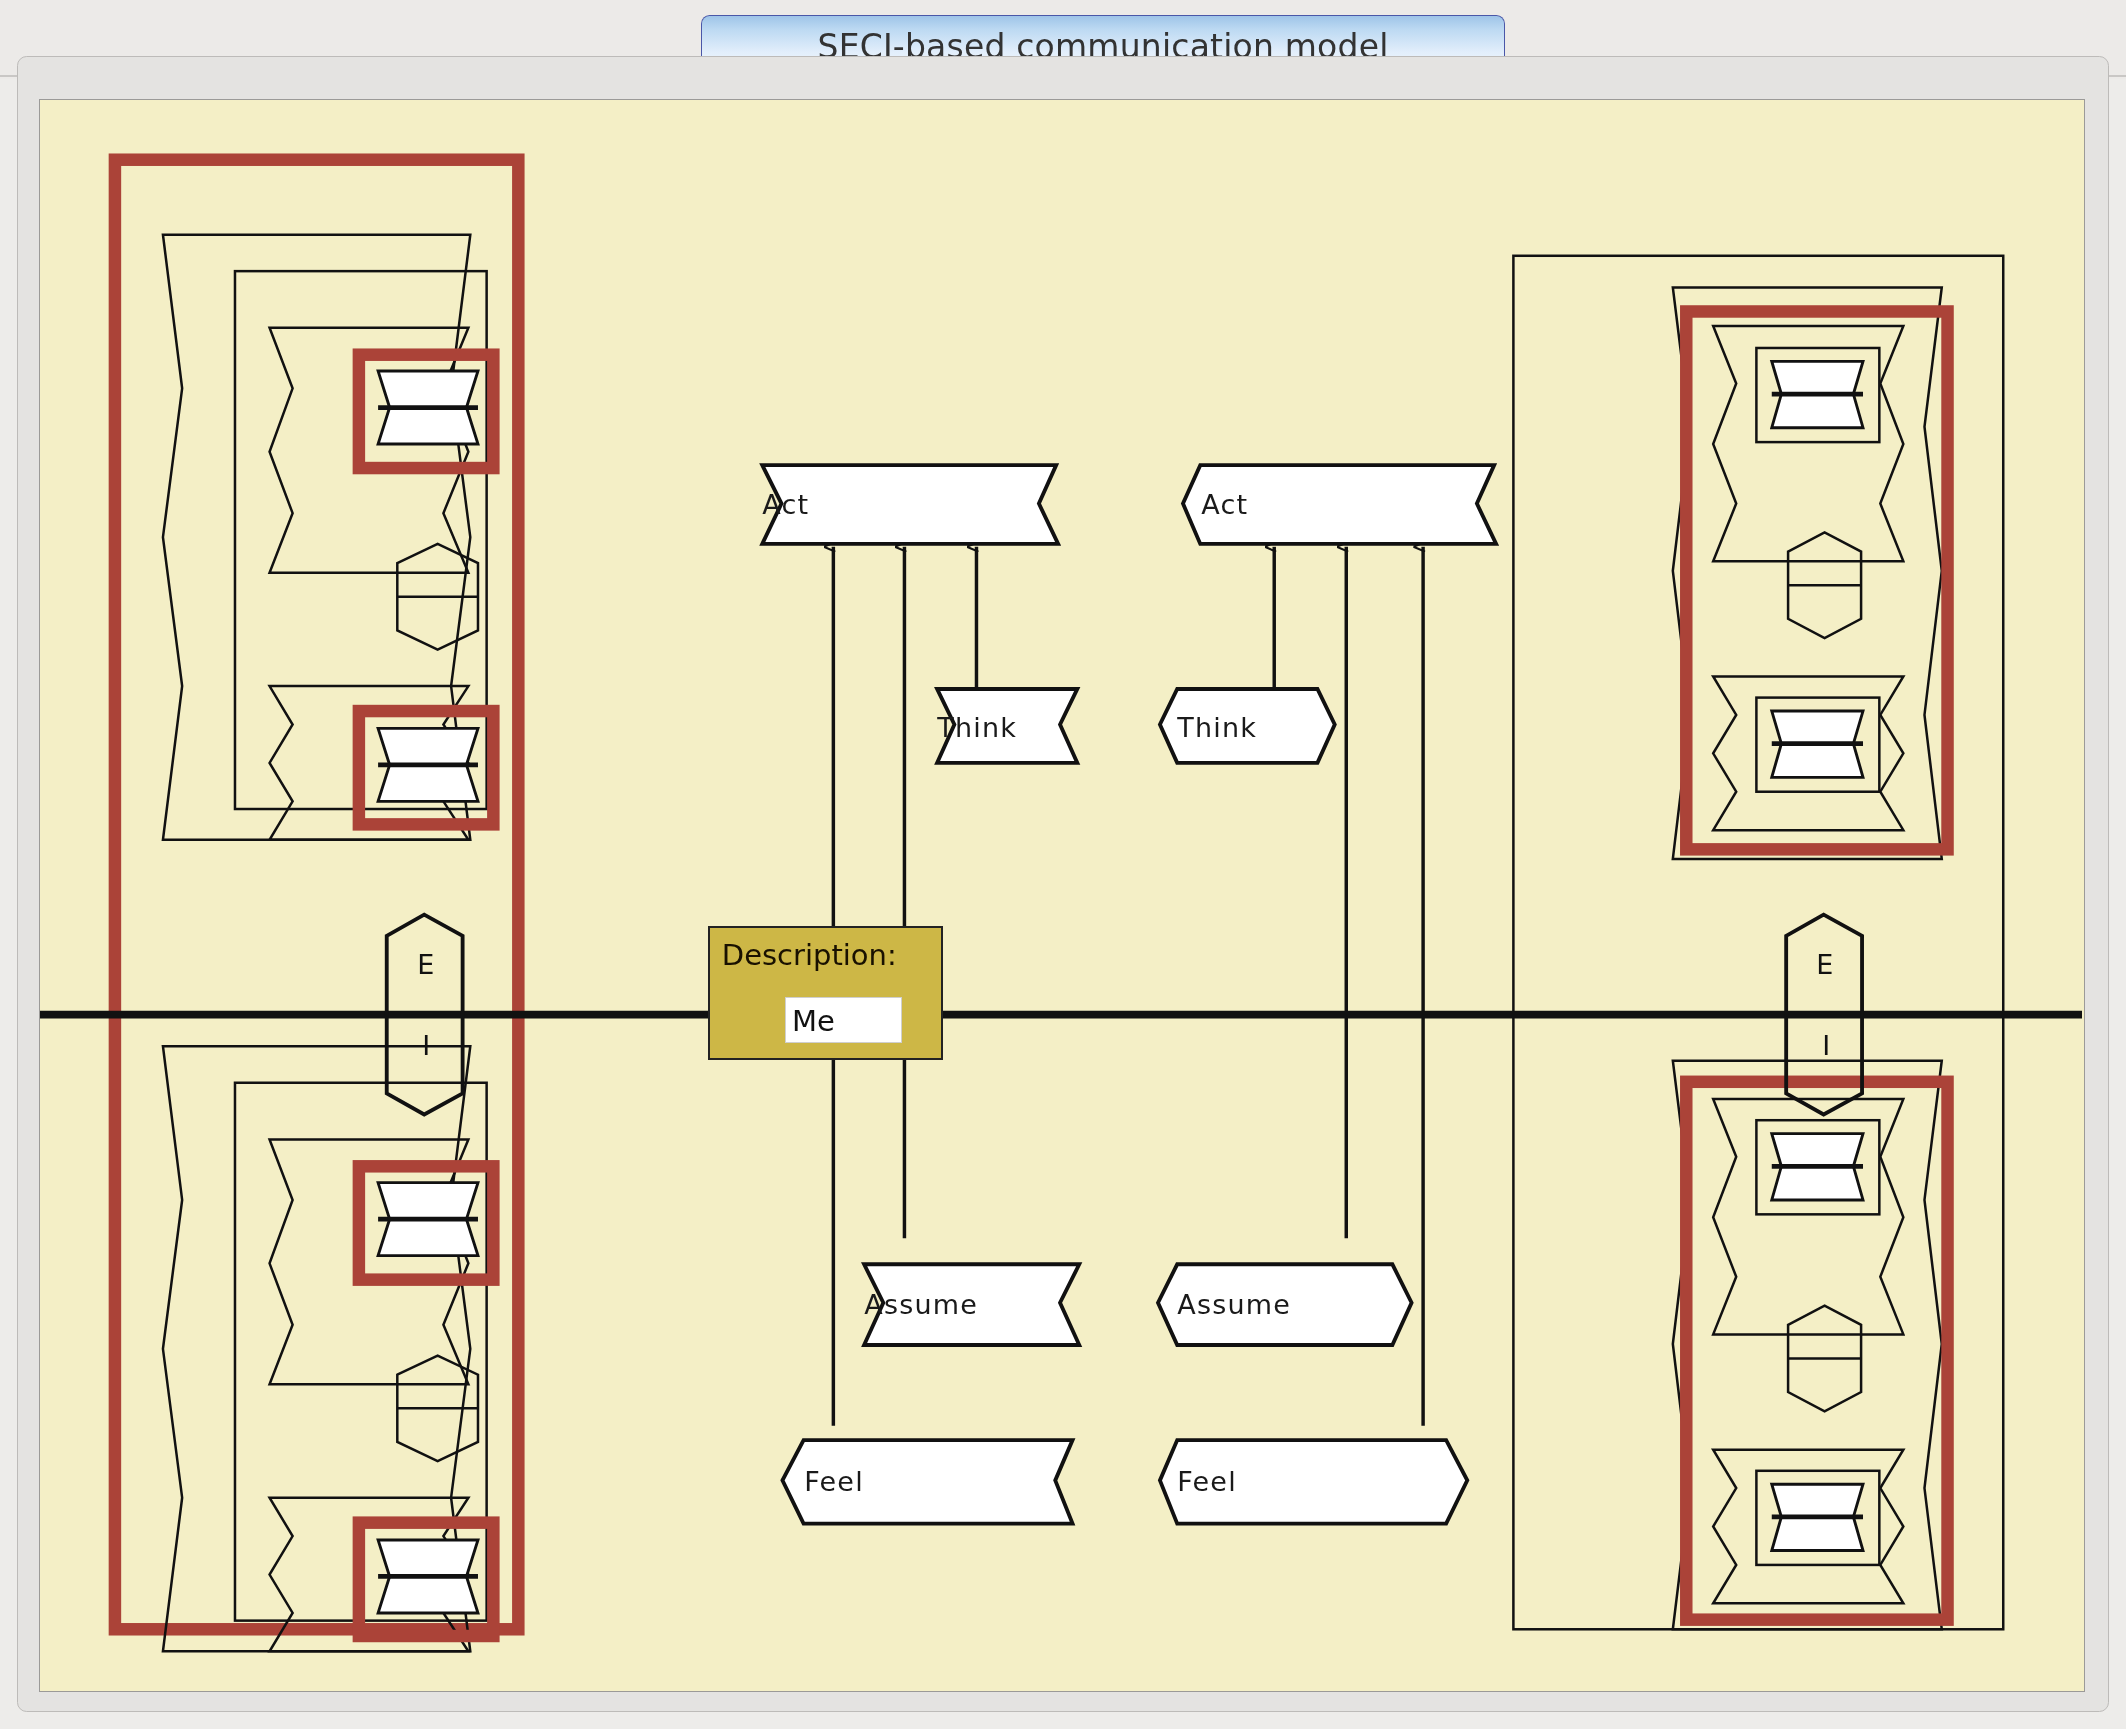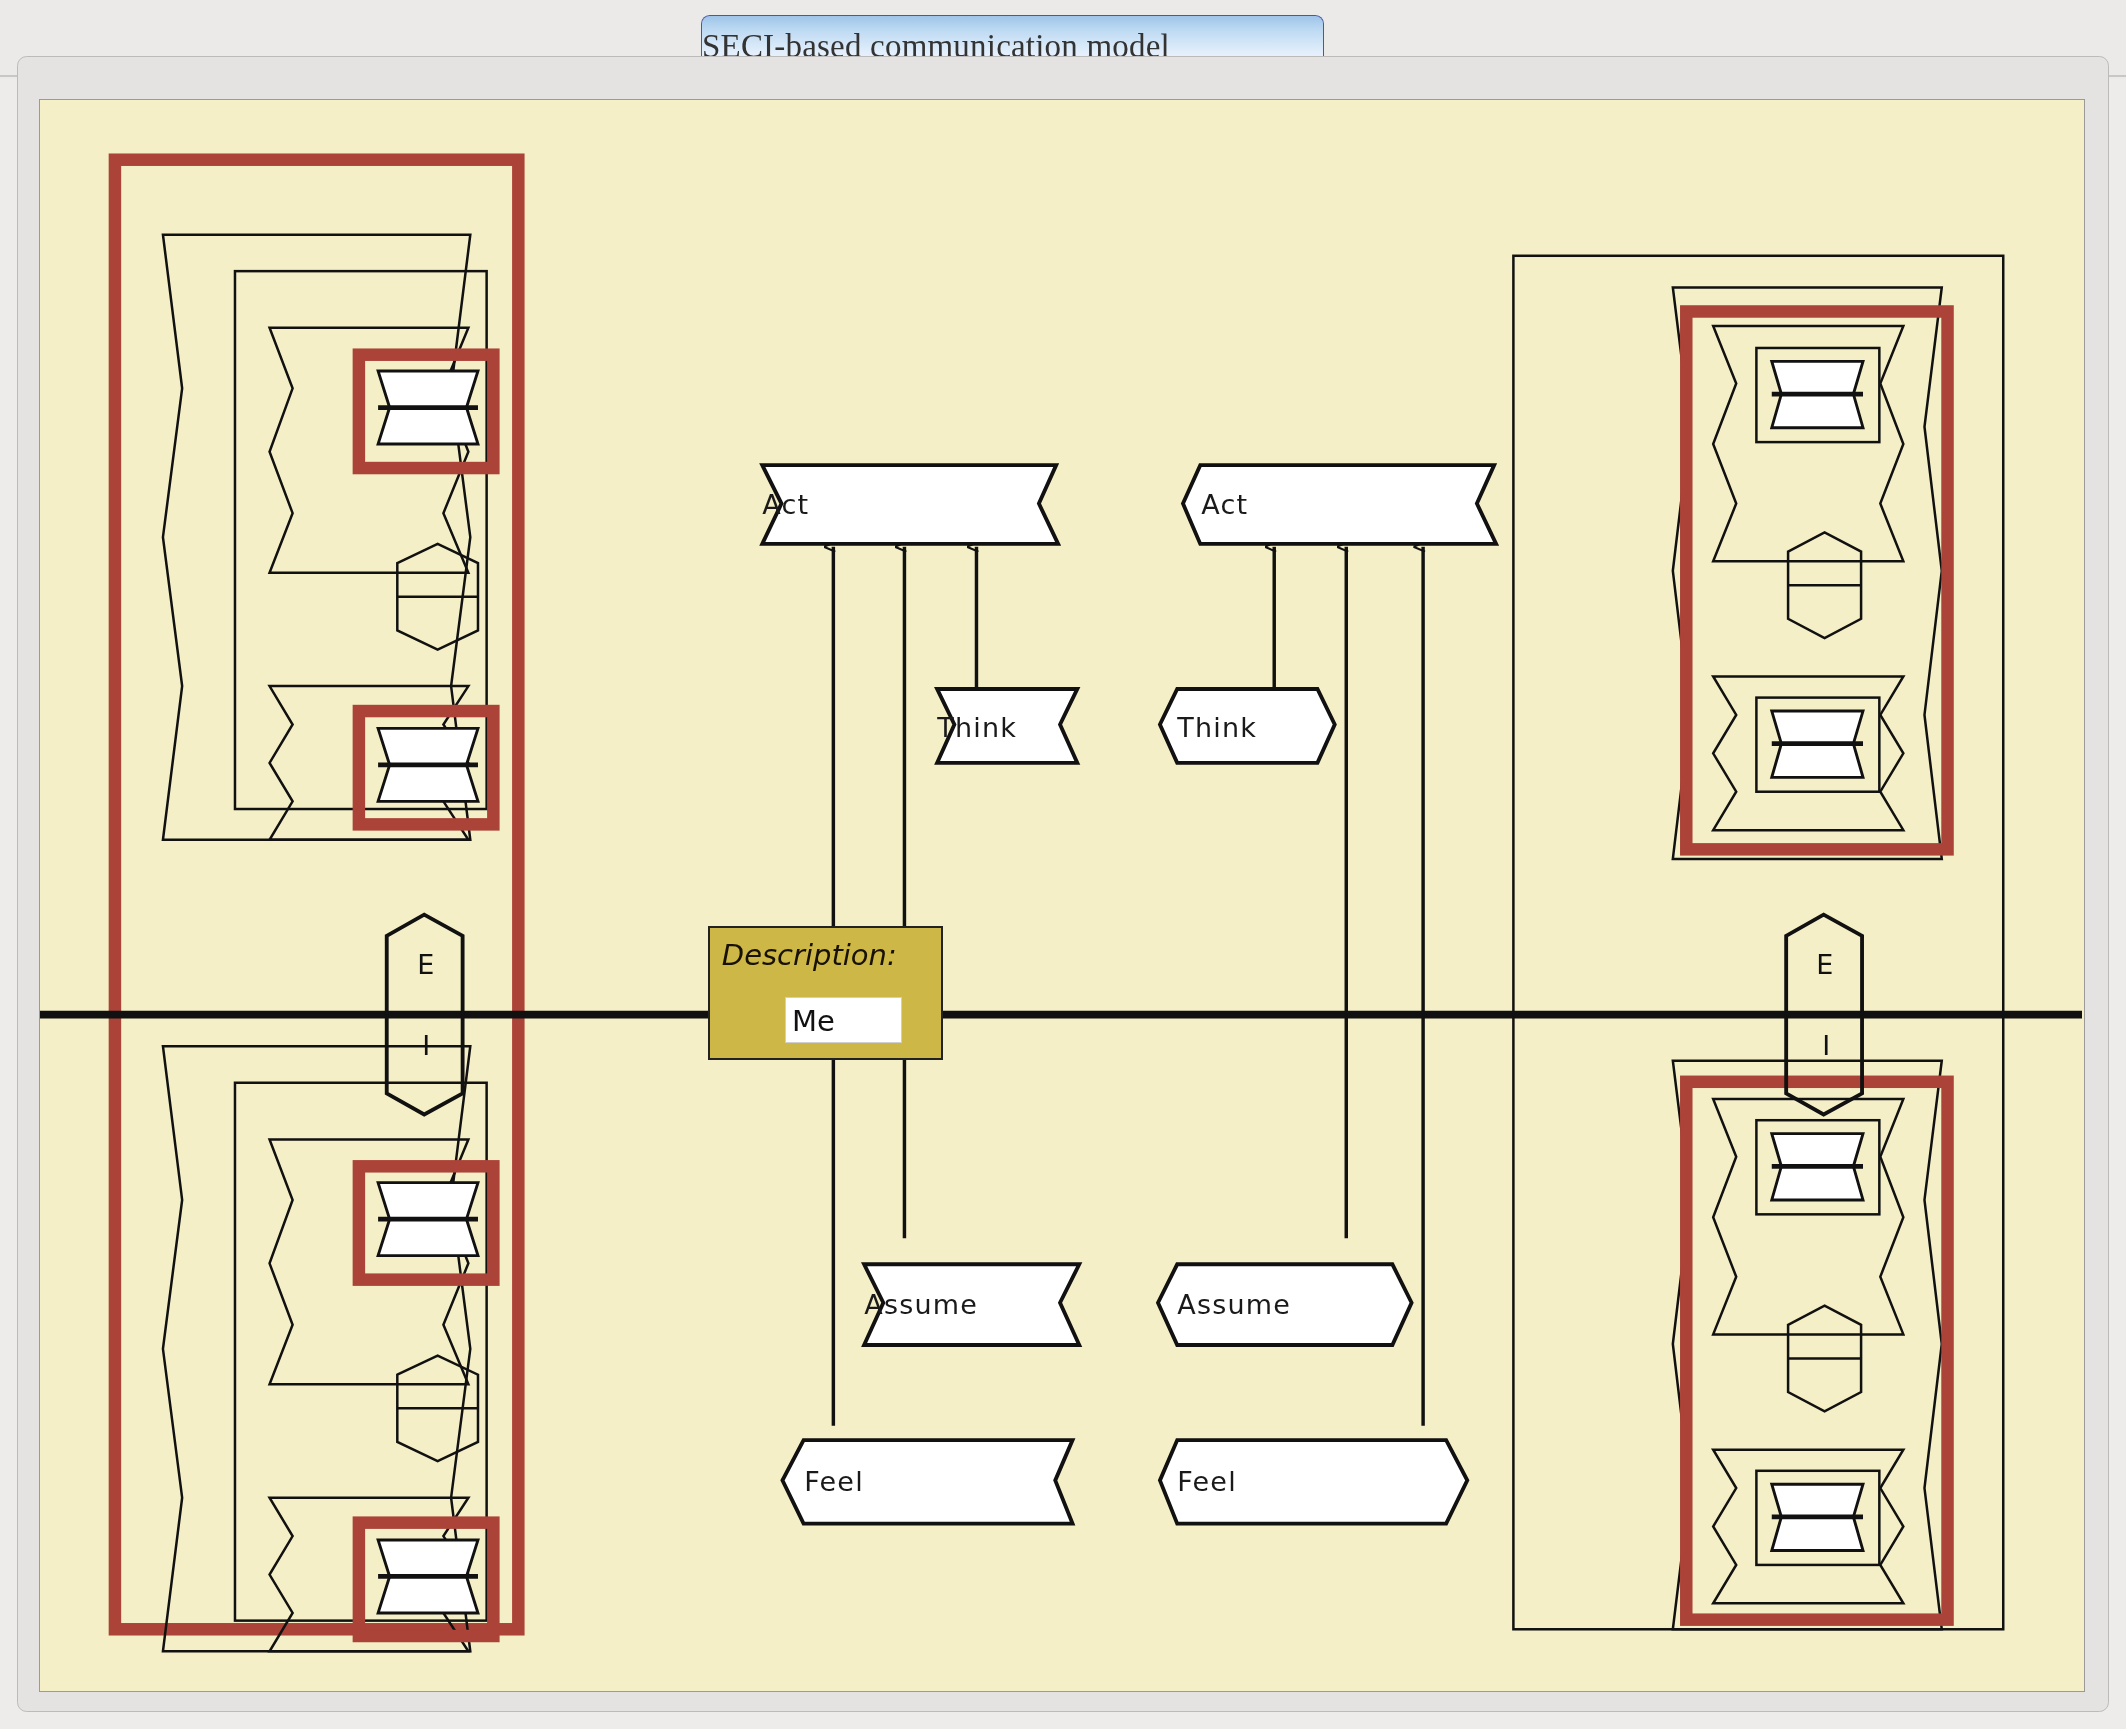--- a/index.html
+++ b/index.html
@@ -3,26 +3,26 @@
 <meta charset="utf-8">
 <style>
   html,body{margin:0;padding:0;background:#eceaea;}
   body{font-family:"DejaVu Sans","Liberation Sans",sans-serif;}
   #root{position:relative;width:2127px;height:1729px;background:#edecea;overflow:hidden;}
 
   
   #tabstrip{position:absolute;left:0;top:0;width:2127px;height:79px;background:#eceae8;}
   #tabstrip .strip-line{position:absolute;left:0;top:75px;width:2127px;height:1.9px;background:#c9c7c5;}
   #tab{
-    position:absolute;left:701px;top:15.4px;width:623px;height:61px;
+    position:absolute;left:701px;top:15.4px;width:804px;height:61px;
     border:1.9px solid #4a57a8;border-bottom:none;
     border-top-left-radius:8.6px;border-top-right-radius:8.6px;
     background:linear-gradient(to bottom,#9ec4e8 0%,#bcd9f2 22%,#e2eefb 60%,#f6fbff 100%);
     box-sizing:border-box;
-    display:flex;align-items:center;font-family:Liberation Serif, serif;
+    display:flex;align-items:center;justify-content:center;
   }
   #tab .tab-label{font-size:33px;color:#333;letter-spacing:0.2px;white-space:nowrap;}
 
   #panel{
     position:absolute;left:17.3px;top:56px;width:2092px;height:1656px;
     background:#e4e3e1;border:1.9px solid #bdbbb9;border-radius:9.6px;box-sizing:border-box;
   }
   #canvas-frame{
     position:absolute;left:21px;top:42px;width:2046px;height:1593px;
     background:#f4efc6;border:1.9px solid #9b9a98;box-sizing:border-box;overflow:hidden;
@@ -39,21 +39,21 @@
   
   .nodelabel{
     position:absolute;font-size:27px;color:#1a1a1a;white-space:nowrap;
     letter-spacing:1.2px;text-align:left;
   }
   
   #descbox{
     position:absolute;left:668px;top:826px;width:235px;height:134px;
     background:#cdb746;border:2.9px solid #222;box-sizing:border-box;
   }
-  #desctitle{position:absolute;left:11.5px;top:9.6px;font-size:29px;color:#191100;white-space:nowrap;font-style:italic;}
+  #desctitle{position:absolute;left:11.5px;top:9.6px;font-size:29px;color:#191100;white-space:nowrap;}
   #descinput{
     position:absolute;left:75px;top:69px;width:117px;height:46px;
     background:#fff;border:1px solid #cfcfcf;box-sizing:border-box;
     font-size:29px;color:#111;padding:1.9px 0 0 5.8px;font-family:"DejaVu Sans","Liberation Sans",sans-serif;
     outline:none;
   }
   .ei-letter{position:absolute;font-size:27px;color:#111;}
 </style>
 </head>
 <body>

